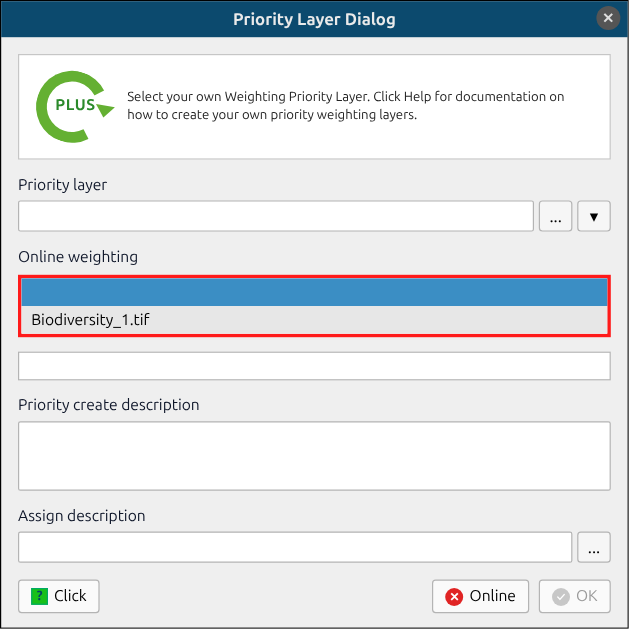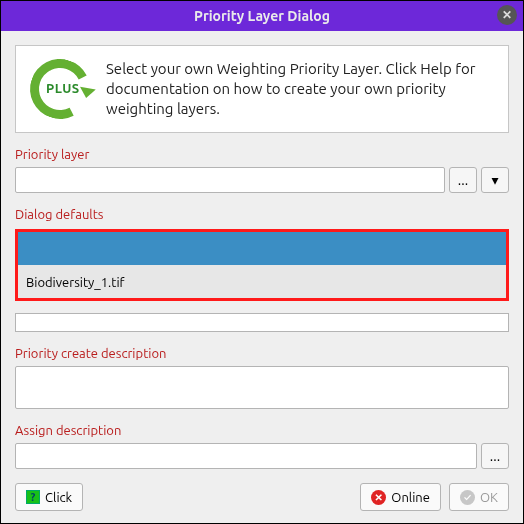--- a/index.html
+++ b/index.html
@@ -1,33 +1,33 @@
 <!DOCTYPE html>
 <html><head>
 <meta charset="utf-8">
 <style>
   * { box-sizing: border-box; margin: 0; padding: 0; }
   body { font-family: "Segoe UI", "Ubuntu", sans-serif; font-size: 13px; background: #fff; width: 524px; height: 524px; overflow: hidden; position: relative; }
   .window { width: 524px; height: 524px; background: #efefef; border: 1px solid #000; display: flex; flex-direction: column; }
-  .titlebar { background: #6d28d9; color: #eaeaea; height: 30px; display: flex; align-items: center; justify-content: center; position: relative; font-weight: 600; font-size: 14px; }
+  .titlebar { background: #0c4a6e; color: #eaeaea; height: 30px; display: flex; align-items: center; justify-content: center; position: relative; font-weight: 600; font-size: 14px; }
   .close-x { position: absolute; right: 6px; top: 4px; width: 20px; height: 20px; border-radius: 50%; background: #555; color: #ddd; display: flex; align-items: center; justify-content: center; font-size: 12px; cursor: pointer; }
   .content { flex: 1; padding: 14px 14px 6px 14px; display: flex; flex-direction: column; gap: 6px; overflow: hidden; }
   .info-panel { background: #fff; border: 1px solid #c6c6c6; padding: 12px 14px; display: flex; gap: 16px; align-items: center; min-height: 88px; }
   .logo { width: 60px; height: 60px; position: relative; flex: 0 0 60px; }
   .logo .ring { position: absolute; inset: 0; border: 9px solid #64b032; border-radius: 50%; border-right-color: transparent; transform: rotate(18deg); }
   .logo .arrow { position: absolute; top: 26px; right: -2px; width: 0; height: 0; border-left: 10px solid #64b032; border-top: 8px solid transparent; border-bottom: 8px solid transparent; transform: rotate(100deg); }
   .logo .txt { position: absolute; top: 22px; left: 16px; font-weight: 700; font-size: 13px; color: #2b8a2b; letter-spacing: .5px; }
-  .info-text { font-size: 15px; line-height: 1.35; color: #222; }
-  .label { font-size: 13px; color: #b91c1c; margin-top: 8px; }
+  .info-text { font-size: 11px; line-height: 1.35; color: #222; }
+  .label { font-size: 13px; color: #0f172a; margin-top: 8px; }
   .row { display: flex; gap: 4px; }
   .text-input { flex: 1; height: 26px; background: #fff; border: 1px solid #b4b4b4; border-radius: 2px; padding: 0 6px; font-size: 13px; }
   .btn-sm { height: 26px; min-width: 28px; background: #f6f6f6; border: 1px solid #b4b4b4; border-radius: 3px; cursor: pointer; display: flex; align-items: center; justify-content: center; font-size: 14px; }
   .listbox-wrap { border: 3px solid #ff1a1a; background: #fff; margin-top: 2px; }
   .listbox { background: #fff; }
-  .list-row { height: 33px; display: flex; align-items: center; padding: 0 8px; font-size: 13px; }
+  .list-row { height: 23px; display: flex; align-items: center; padding: 0 8px; font-size: 13px; }
   .list-row.selected { background: #3b8ec4; color: #fff; }
   .list-row.alt { background: #e7e7e7; }
   .band { height: 26px; background: #fff; border: 1px solid #b4b4b4; margin-top: 6px; }
   .textarea { height: 62px; background: #fff; border: 1px solid #b4b4b4; border-radius: 2px; }
   .footer { display: flex; align-items: center; padding: 8px 14px 12px 14px; gap: 8px; }
   .footer .spacer { flex: 1; }
   .btn { height: 28px; padding: 0 10px; background: #fafafa; border: 1px solid #b4b4b4; border-radius: 3px; cursor: pointer; display: flex; align-items: center; gap: 5px; font-size: 13px; }
   .btn.disabled { color: #9a9a9a; cursor: default; }
   .icon-help { width: 14px; height: 14px; background: #18c018; border: 1px solid #0a6; display: inline-flex; align-items: center; justify-content: center; color: #046; font-weight: bold; font-size: 11px; }
   .icon-cancel { width: 15px; height: 15px; border-radius: 50%; background: #e02424; color: #fff; display: inline-flex; align-items: center; justify-content: center; font-size: 10px; font-weight: bold; }
@@ -60,21 +60,21 @@
     <div class="row">
       <input class="text-input" value="" style="">
       <div class="btn-sm">
         <span>...</span>
       </div>
       <div class="btn-sm">
         <span>▾</span>
       </div>
     </div>
 
-    <div class="label">Dialog defaults</div>
+    <div class="label">Online weighting</div>
     <div class="listbox-wrap">
       <div class="listbox">
         <div class="list-row selected">
           <span></span>
         </div>
         <div class="list-row alt">
           <span>Biodiversity_1.tif</span>
         </div>
       </div>
     </div>

